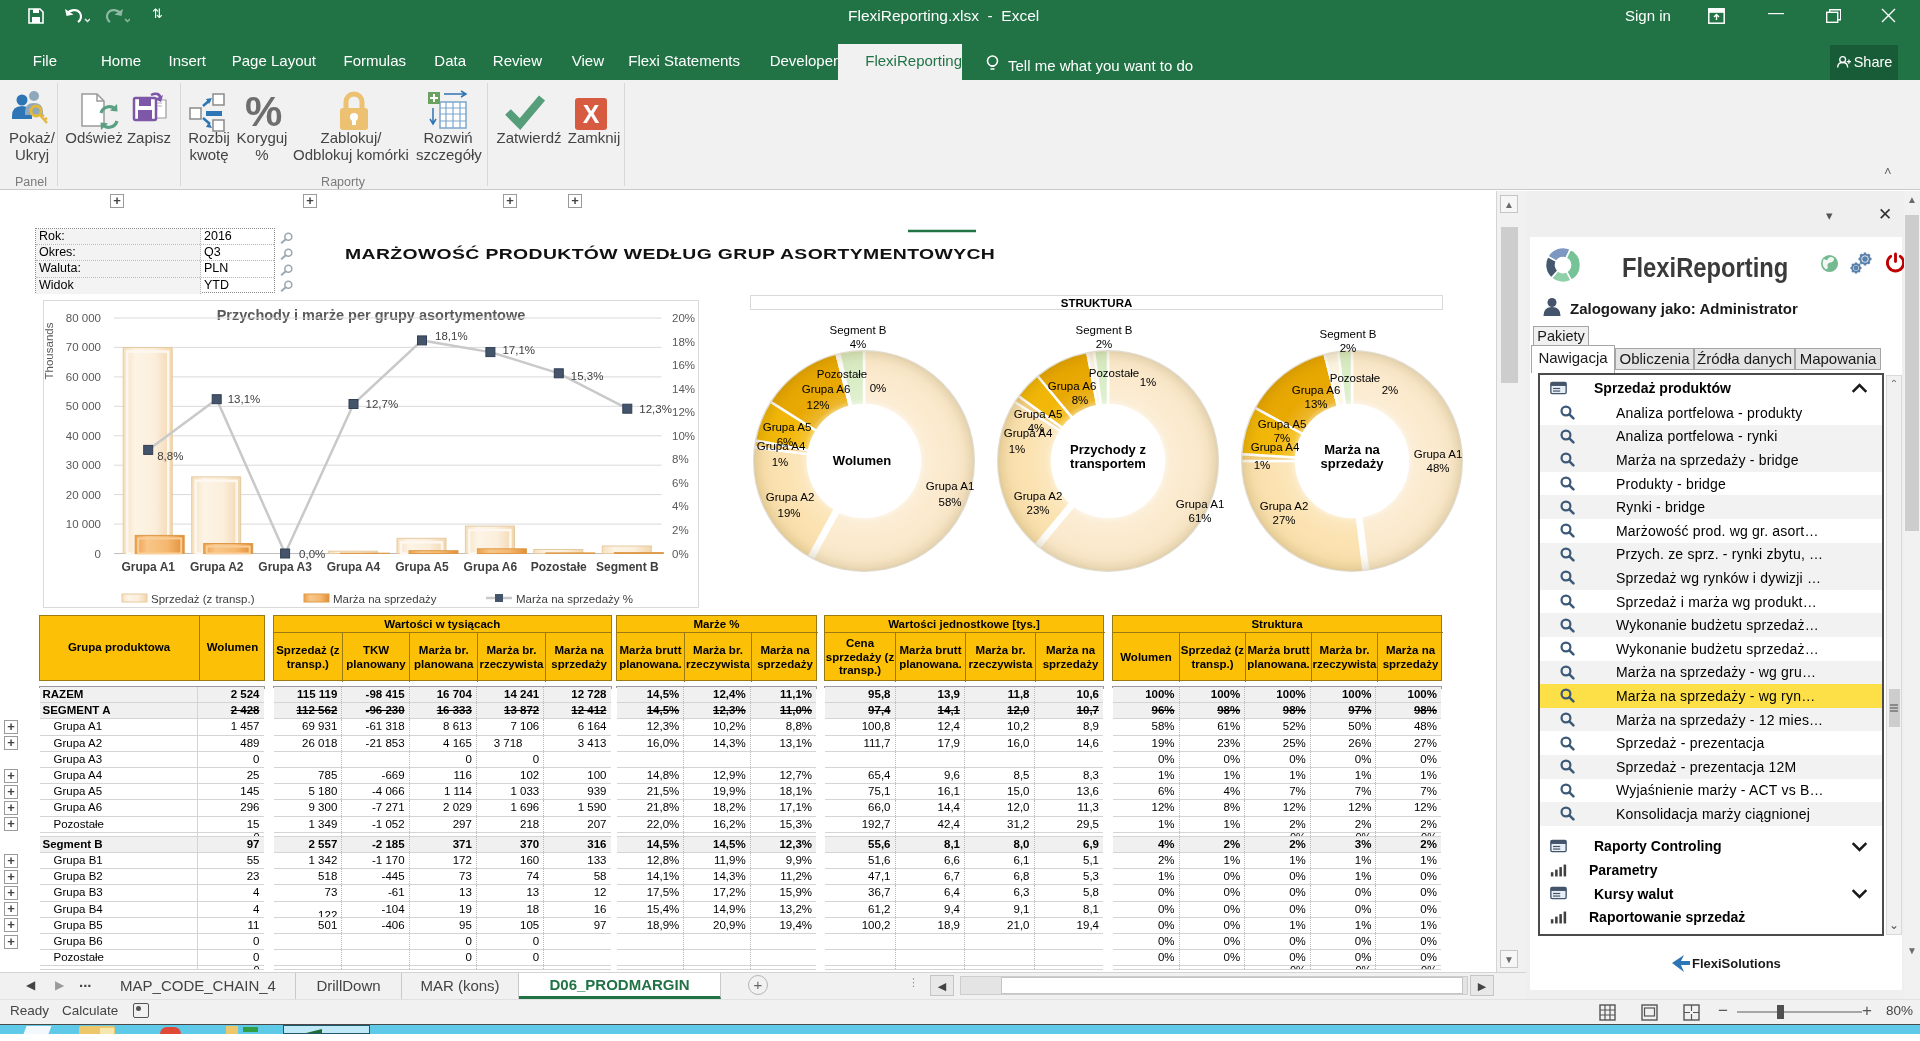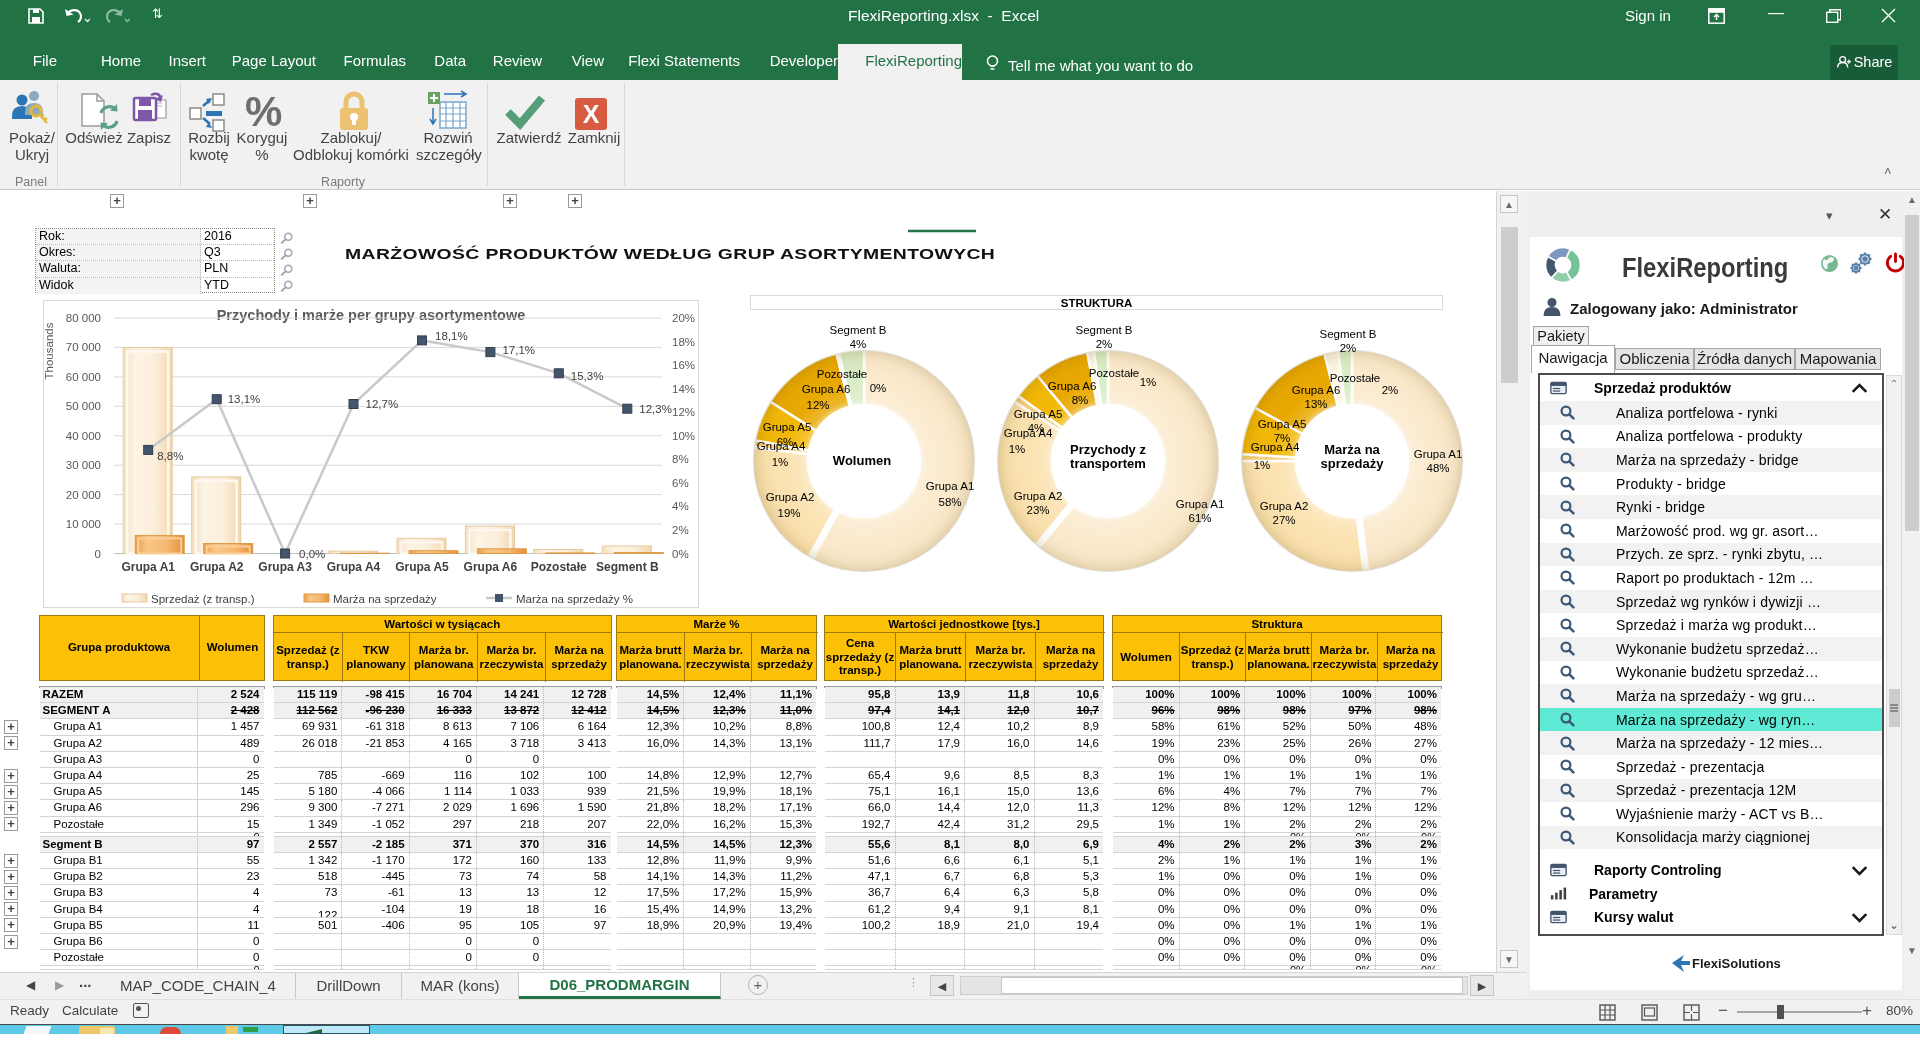--- a/index.html
+++ b/index.html
@@ -549,21 +549,21 @@
       <div class="c num" style="width:67.7px;">69 931</div>
       <div class="c num" style="width:67.7px;border-left:1px dotted #b8b8b8;">-61 318</div>
       <div class="c num" style="width:67.7px;border-left:1px dotted #b8b8b8;">8 613</div>
       <div class="c num" style="width:67.7px;border-left:1px dotted #b8b8b8;">7 106</div>
       <div class="c num" style="width:67.7px;border-left:1px dotted #b8b8b8;">6 164</div>
     </div>
     <div class="trow" style="top:48.6px;height:16.2px">
       <div class="c num" style="width:67.7px;">26 018</div>
       <div class="c num" style="width:67.7px;border-left:1px dotted #b8b8b8;">-21 853</div>
       <div class="c num" style="width:67.7px;border-left:1px dotted #b8b8b8;text-align:right;">4 165</div>
-      <div class="c num" style="width:67.7px;border-left:1px dotted #b8b8b8;">3 718</div>
+      <div class="c num" style="width:67.7px;border-left:1px dotted #b8b8b8;text-align:center;">3 718</div>
       <div class="c num" style="width:67.7px;border-left:1px dotted #b8b8b8;">3 413</div>
     </div>
     <div class="trow" style="top:64.8px;height:16.2px">
       <div class="c num" style="width:67.7px;"></div>
       <div class="c num" style="width:67.7px;border-left:1px dotted #b8b8b8;"></div>
       <div class="c num" style="width:67.7px;border-left:1px dotted #b8b8b8;">0</div>
       <div class="c num" style="width:67.7px;border-left:1px dotted #b8b8b8;">0</div>
       <div class="c num" style="width:67.7px;border-left:1px dotted #b8b8b8;"></div>
     </div>
     <div class="trow" style="top:81.0px;height:16.2px">
@@ -1130,112 +1130,105 @@
             <rect x="1" y="3" width="18" height="13" rx="1.5" fill="#e8eef5" stroke="#44546a" stroke-width="1.6"></rect>
             <rect x="1" y="3" width="18" height="4" fill="#44546a"></rect>
             <line x1="3.5" y1="10" x2="12" y2="10" stroke="#44546a" stroke-width="1.4"></line>
             <line x1="3.5" y1="13" x2="12" y2="13" stroke="#44546a" stroke-width="1.4"></line>
           </svg>
           <span>Sprzedaż produktów</span>
           <svg class="chev" viewBox="0 0 20 12">
             <path d="M2,10 L10,2 L18,10" fill="none" stroke="#1a1a1a" stroke-width="3"></path>
           </svg>
         </div>
- <div class="pitem" style="background:#f2f2f2">
+ <div class="pitem" style="background:#fff">
+          <svg class="mag" viewBox="0 0 20 20">
+            <circle cx="8.2" cy="8.2" r="5.2" fill="none" stroke="#3c5a78" stroke-width="2.6"></circle>
+            <line x1="12.2" y1="12.2" x2="17" y2="17" stroke="#3c5a78" stroke-width="3" stroke-linecap="round"></line>
+          </svg>
+          <span>Analiza portfelowa - produkty</span>
+        </div>
+        <div class="pitem" style="background:#f2f2f2">
           <svg class="mag" viewBox="0 0 20 20">
             <circle cx="8.2" cy="8.2" r="5.2" fill="none" stroke="#3c5a78" stroke-width="2.6"></circle>
             <line x1="12.2" y1="12.2" x2="17" y2="17" stroke="#3c5a78" stroke-width="3" stroke-linecap="round"></line>
           </svg>
           <span>Analiza portfelowa - rynki</span>
         </div>
+        <div class="pitem" style="background:#f2f2f2">
+          <svg class="mag" viewBox="0 0 20 20">
+            <circle cx="8.2" cy="8.2" r="5.2" fill="none" stroke="#3c5a78" stroke-width="2.6"></circle>
+            <line x1="12.2" y1="12.2" x2="17" y2="17" stroke="#3c5a78" stroke-width="3" stroke-linecap="round"></line>
+          </svg>
+          <span>Marża na sprzedaży - bridge</span>
+        </div>
         <div class="pitem" style="background:#fff">
           <svg class="mag" viewBox="0 0 20 20">
             <circle cx="8.2" cy="8.2" r="5.2" fill="none" stroke="#3c5a78" stroke-width="2.6"></circle>
             <line x1="12.2" y1="12.2" x2="17" y2="17" stroke="#3c5a78" stroke-width="3" stroke-linecap="round"></line>
           </svg>
-          <span>Analiza portfelowa - produkty</span>
+          <span>Produkty - bridge</span>
         </div>
         <div class="pitem" style="background:#f2f2f2">
           <svg class="mag" viewBox="0 0 20 20">
             <circle cx="8.2" cy="8.2" r="5.2" fill="none" stroke="#3c5a78" stroke-width="2.6"></circle>
             <line x1="12.2" y1="12.2" x2="17" y2="17" stroke="#3c5a78" stroke-width="3" stroke-linecap="round"></line>
           </svg>
-          <span>Marża na sprzedaży - bridge</span>
+          <span>Rynki - bridge</span>
         </div>
         <div class="pitem" style="background:#fff">
           <svg class="mag" viewBox="0 0 20 20">
             <circle cx="8.2" cy="8.2" r="5.2" fill="none" stroke="#3c5a78" stroke-width="2.6"></circle>
             <line x1="12.2" y1="12.2" x2="17" y2="17" stroke="#3c5a78" stroke-width="3" stroke-linecap="round"></line>
           </svg>
-          <span>Produkty - bridge</span>
+          <span>Marżowość prod. wg gr. asort…</span>
         </div>
         <div class="pitem" style="background:#f2f2f2">
           <svg class="mag" viewBox="0 0 20 20">
             <circle cx="8.2" cy="8.2" r="5.2" fill="none" stroke="#3c5a78" stroke-width="2.6"></circle>
             <line x1="12.2" y1="12.2" x2="17" y2="17" stroke="#3c5a78" stroke-width="3" stroke-linecap="round"></line>
           </svg>
-          <span>Rynki - bridge</span>
+          <span>Przych. ze sprz. - rynki zbytu, …</span>
+        </div>
+        <div class="pitem" style="background:#f2f2f2">
+          <svg class="mag" viewBox="0 0 20 20">
+            <circle cx="8.2" cy="8.2" r="5.2" fill="none" stroke="#3c5a78" stroke-width="2.6"></circle>
+            <line x1="12.2" y1="12.2" x2="17" y2="17" stroke="#3c5a78" stroke-width="3" stroke-linecap="round"></line>
+          </svg>
+          <span>Sprzedaż wg rynków i dywizji …</span>
         </div>
         <div class="pitem" style="background:#fff">
           <svg class="mag" viewBox="0 0 20 20">
             <circle cx="8.2" cy="8.2" r="5.2" fill="none" stroke="#3c5a78" stroke-width="2.6"></circle>
             <line x1="12.2" y1="12.2" x2="17" y2="17" stroke="#3c5a78" stroke-width="3" stroke-linecap="round"></line>
           </svg>
-          <span>Marżowość prod. wg gr. asort…</span>
+          <span>Sprzedaż i marża wg produkt…</span>
         </div>
         <div class="pitem" style="background:#f2f2f2">
           <svg class="mag" viewBox="0 0 20 20">
             <circle cx="8.2" cy="8.2" r="5.2" fill="none" stroke="#3c5a78" stroke-width="2.6"></circle>
             <line x1="12.2" y1="12.2" x2="17" y2="17" stroke="#3c5a78" stroke-width="3" stroke-linecap="round"></line>
           </svg>
-          <span>Przych. ze sprz. - rynki zbytu, …</span>
+          <span>Wykonanie budżetu sprzedaż…</span>
         </div>
         <div class="pitem" style="background:#fff">
           <svg class="mag" viewBox="0 0 20 20">
             <circle cx="8.2" cy="8.2" r="5.2" fill="none" stroke="#3c5a78" stroke-width="2.6"></circle>
             <line x1="12.2" y1="12.2" x2="17" y2="17" stroke="#3c5a78" stroke-width="3" stroke-linecap="round"></line>
           </svg>
-          <span>Raport po produktach - 12m …</span>
+          <span>Wykonanie budżetu sprzedaż…</span>
         </div>
         <div class="pitem" style="background:#f2f2f2">
           <svg class="mag" viewBox="0 0 20 20">
             <circle cx="8.2" cy="8.2" r="5.2" fill="none" stroke="#3c5a78" stroke-width="2.6"></circle>
             <line x1="12.2" y1="12.2" x2="17" y2="17" stroke="#3c5a78" stroke-width="3" stroke-linecap="round"></line>
           </svg>
-          <span>Sprzedaż wg rynków i dywizji …</span>
-        </div>
-        <div class="pitem" style="background:#fff">
-          <svg class="mag" viewBox="0 0 20 20">
-            <circle cx="8.2" cy="8.2" r="5.2" fill="none" stroke="#3c5a78" stroke-width="2.6"></circle>
-            <line x1="12.2" y1="12.2" x2="17" y2="17" stroke="#3c5a78" stroke-width="3" stroke-linecap="round"></line>
-          </svg>
-          <span>Sprzedaż i marża wg produkt…</span>
-        </div>
-        <div class="pitem" style="background:#f2f2f2">
-          <svg class="mag" viewBox="0 0 20 20">
-            <circle cx="8.2" cy="8.2" r="5.2" fill="none" stroke="#3c5a78" stroke-width="2.6"></circle>
-            <line x1="12.2" y1="12.2" x2="17" y2="17" stroke="#3c5a78" stroke-width="3" stroke-linecap="round"></line>
-          </svg>
-          <span>Wykonanie budżetu sprzedaż…</span>
-        </div>
-        <div class="pitem" style="background:#fff">
-          <svg class="mag" viewBox="0 0 20 20">
-            <circle cx="8.2" cy="8.2" r="5.2" fill="none" stroke="#3c5a78" stroke-width="2.6"></circle>
-            <line x1="12.2" y1="12.2" x2="17" y2="17" stroke="#3c5a78" stroke-width="3" stroke-linecap="round"></line>
-          </svg>
-          <span>Wykonanie budżetu sprzedaż…</span>
-        </div>
-        <div class="pitem" style="background:#f2f2f2">
-          <svg class="mag" viewBox="0 0 20 20">
-            <circle cx="8.2" cy="8.2" r="5.2" fill="none" stroke="#3c5a78" stroke-width="2.6"></circle>
-            <line x1="12.2" y1="12.2" x2="17" y2="17" stroke="#3c5a78" stroke-width="3" stroke-linecap="round"></line>
-          </svg>
           <span>Marża na sprzedaży - wg gru…</span>
         </div>
-        <div class="pitem" style="background:#5eead4">
+        <div class="pitem" style="background:#fde047">
           <svg class="mag" viewBox="0 0 20 20">
             <circle cx="8.2" cy="8.2" r="5.2" fill="none" stroke="#3c5a78" stroke-width="2.6"></circle>
             <line x1="12.2" y1="12.2" x2="17" y2="17" stroke="#3c5a78" stroke-width="3" stroke-linecap="round"></line>
           </svg>
           <span>Marża na sprzedaży - wg ryn…</span>
         </div>
         <div class="pitem" style="background:#f2f2f2">
           <svg class="mag" viewBox="0 0 20 20">
             <circle cx="8.2" cy="8.2" r="5.2" fill="none" stroke="#3c5a78" stroke-width="2.6"></circle>
             <line x1="12.2" y1="12.2" x2="17" y2="17" stroke="#3c5a78" stroke-width="3" stroke-linecap="round"></line>

